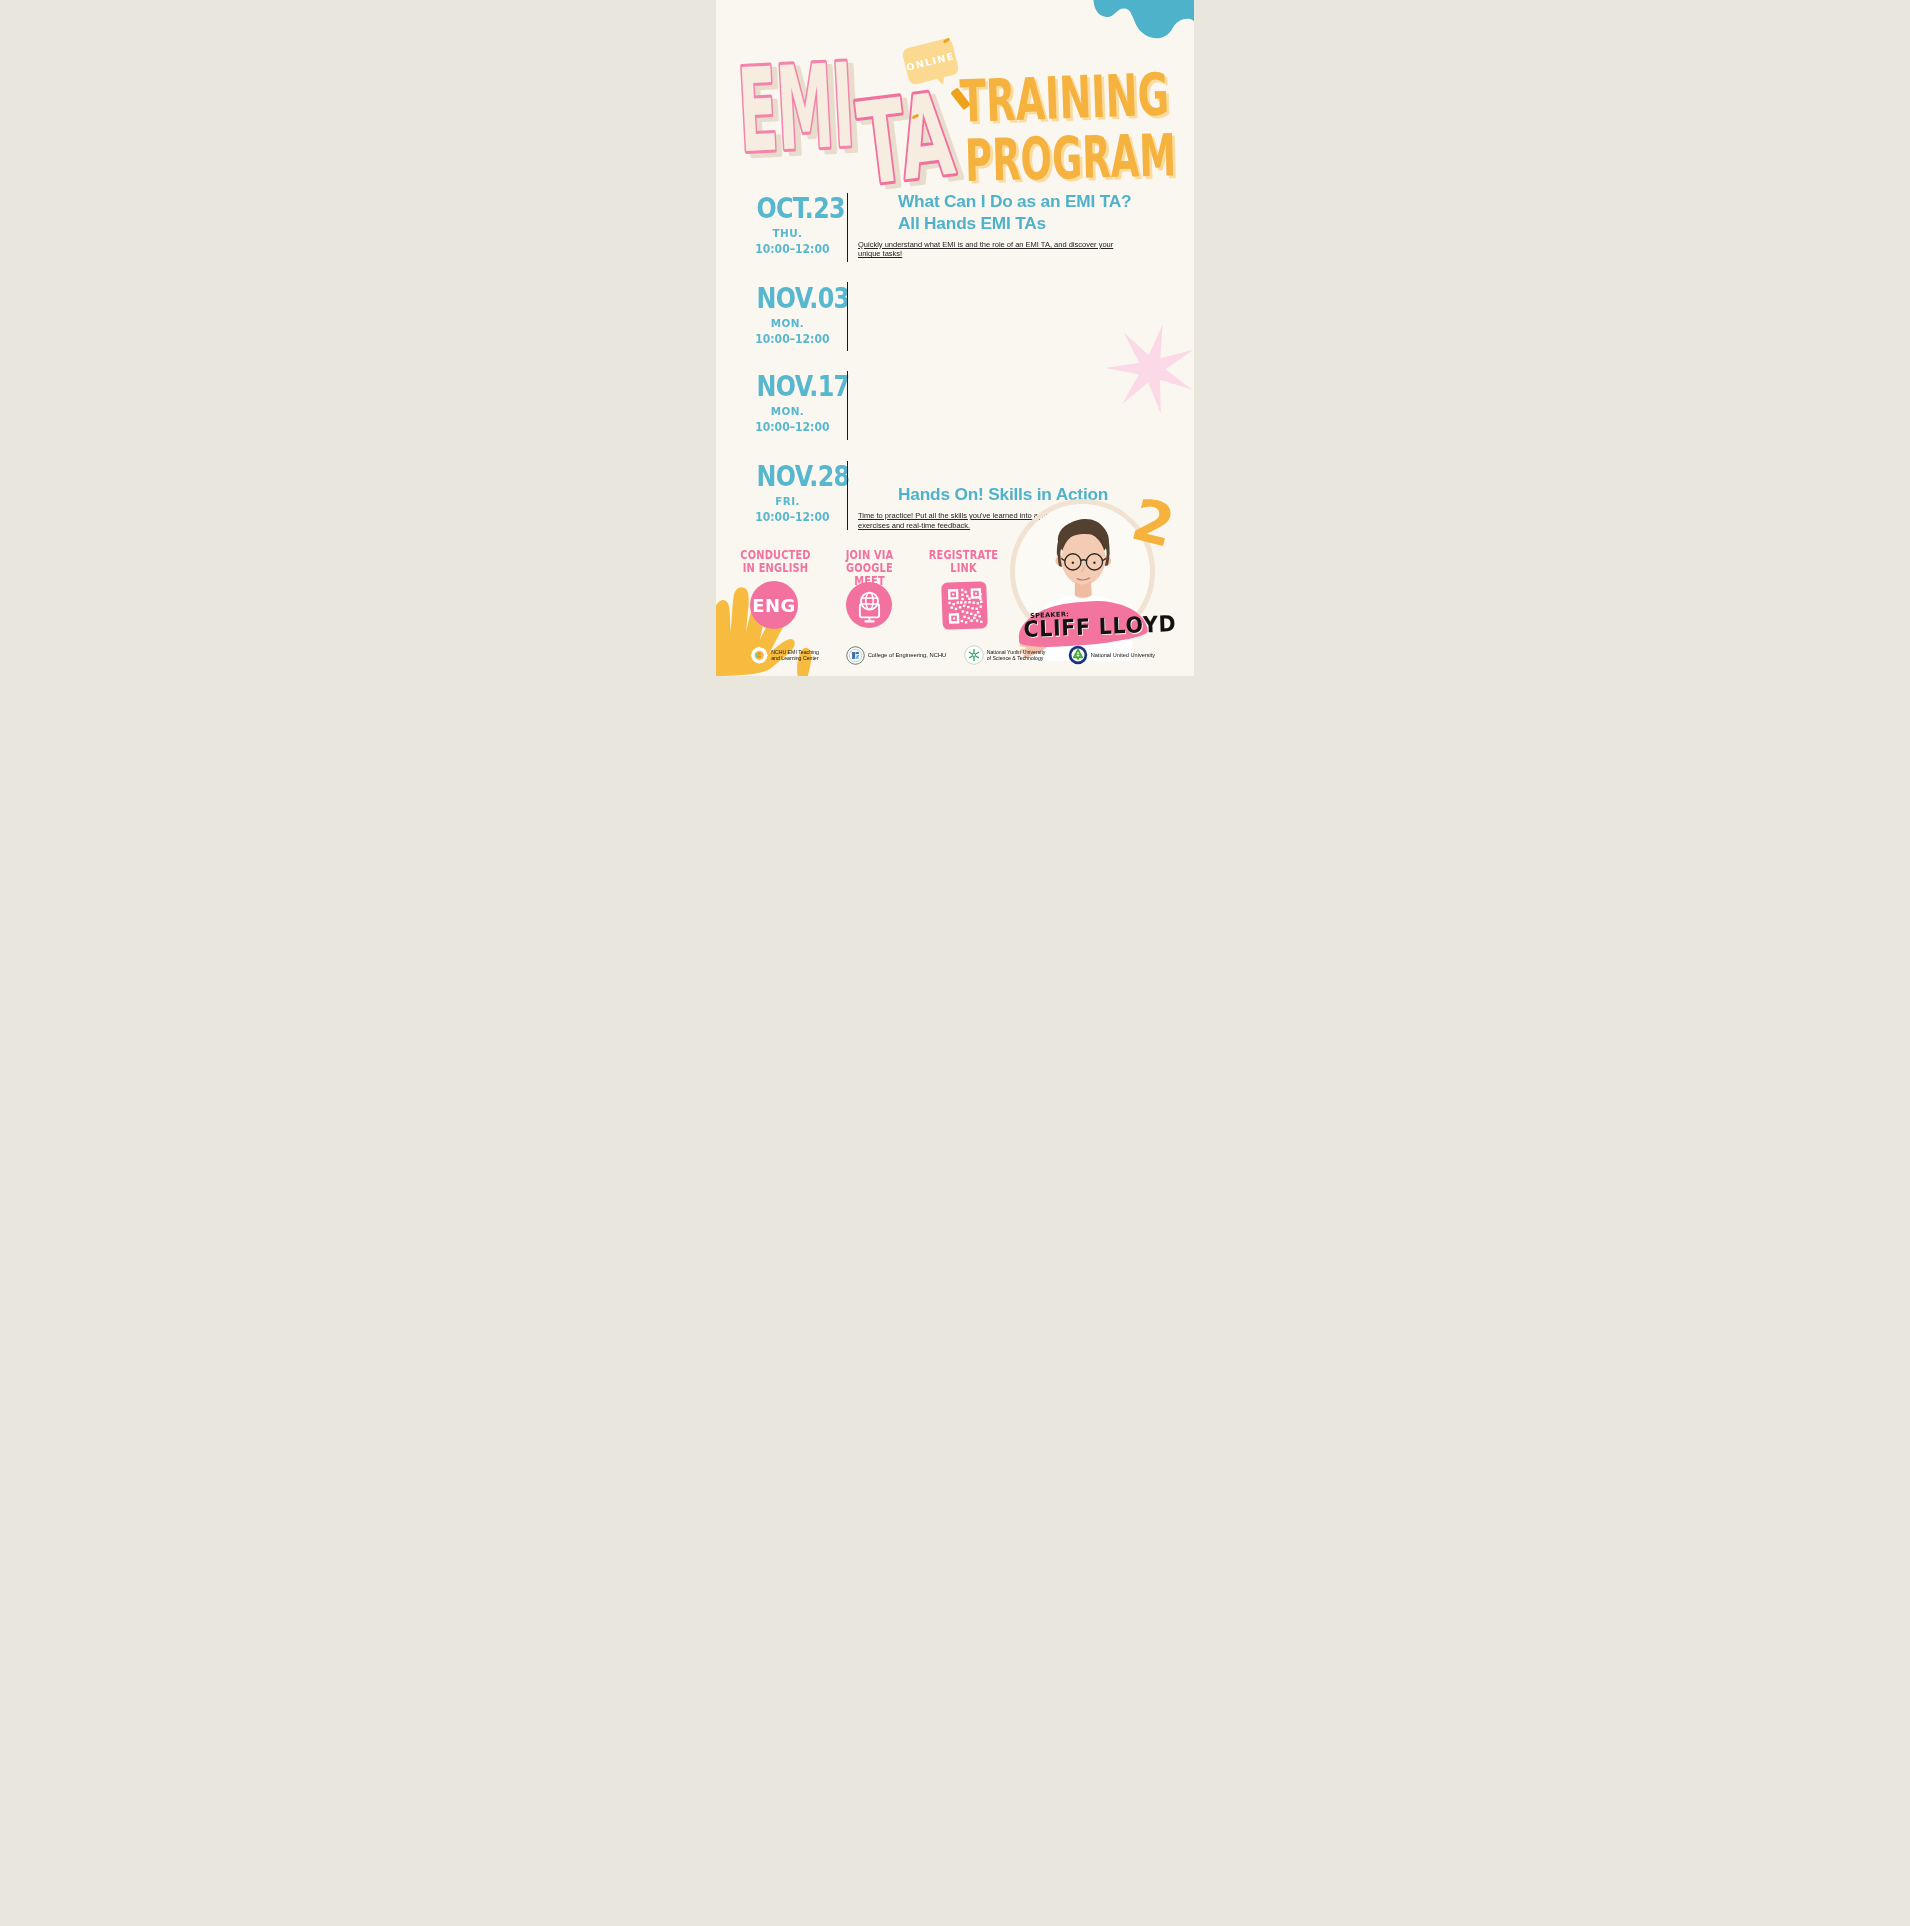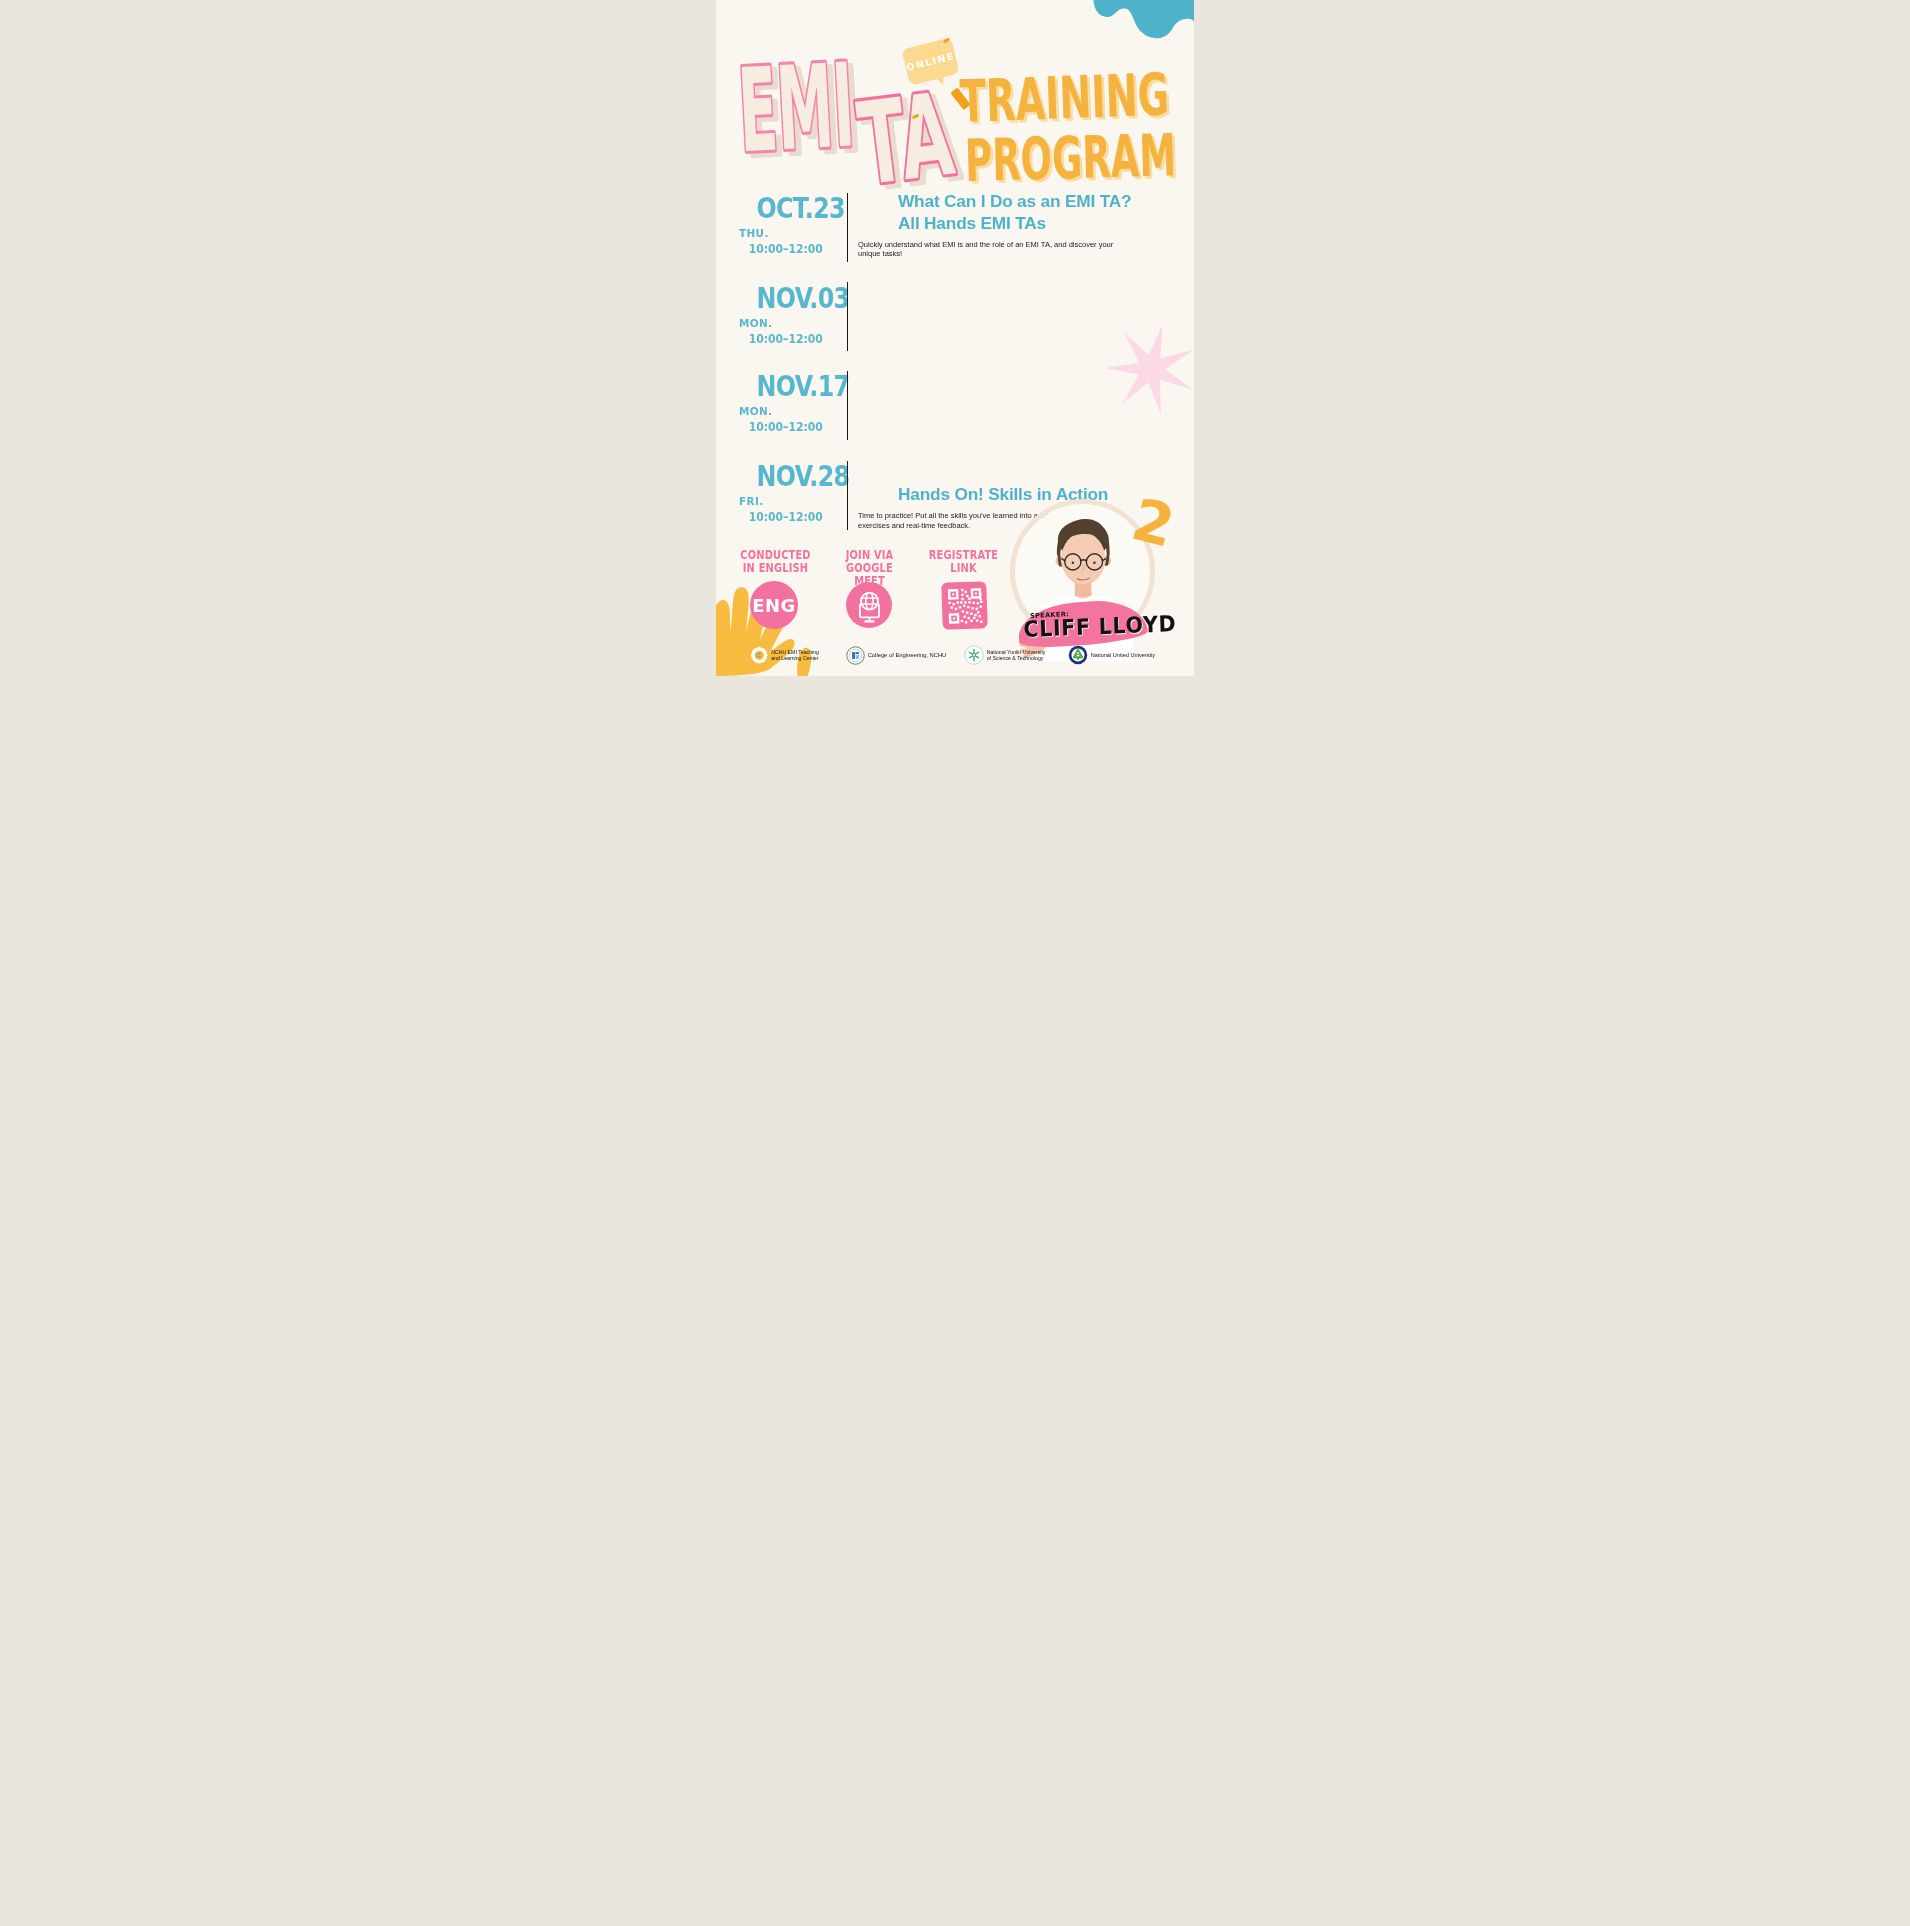--- a/index.html
+++ b/index.html
@@ -12,30 +12,30 @@
   .word-svg{overflow:visible;}
   .online-bubble{left:189px;top:43px;width:51px;height:37px;background:#FBD990;border-radius:7px;
      transform:rotate(-14deg);display:flex;align-items:center;justify-content:center;}
   .online-bubble:after{content:"";position:absolute;bottom:-7px;left:28px;width:0;height:0;
      border-left:3.9px solid transparent;border-right:6.2px solid transparent;border-top:9.2px solid #FBD990;
      transform:rotate(-14deg);}
   .online-text{color:#fff;font-weight:bold;font-size:9.6px;letter-spacing:1.5px;font-family:"DejaVu Sans",sans-serif;}
   .ymark{background:#EFA31D;border-radius:1.9px;}
 
   
-  .sess-left{width:97px;text-align:left;color:#56B7CE;}
+  .sess-left{width:97px;text-align:center;color:#56B7CE;}
   .sess-date{font-size:29px;font-weight:bold;font-family:"DejaVu Sans",sans-serif;line-height:1;
      transform:scaleX(0.82);transform-origin:right;letter-spacing:-0.8px;}
   .sess-day{font-size:10.4px;font-weight:bold;margin-top:3.5px;letter-spacing:0.4px;font-family:"DejaVu Sans",sans-serif;}
   .sess-time{font-size:12px;font-weight:bold;margin-top:3.1px;font-family:"DejaVu Sans",sans-serif;
      transform:scaleX(0.9);transform-origin:right;}
   .sess-divider{width:1.2px;height:69px;background:#191919;}
   .sess-content{width:274px;}
   .sess-title{font-size:17.3px;font-weight:bold;color:#4FB2CB;line-height:1.26;letter-spacing:-0.2px;margin-left:40px;}
-  .sess-desc{font-size:7.5px;color:#232220;line-height:1.3;margin-top:5px;width:270px;}
+  .sess-desc{font-size:7.5px;color:#232220;line-height:1.3;margin-top:5px;width:270px;text-decoration:underline;}
 
   
   .info-label{width:89px;text-align:center;color:#F4719F;font-weight:bold;font-size:11.6px;line-height:1.12;
      font-family:"DejaVu Sans",sans-serif;transform:scaleX(0.85);letter-spacing:0.2px;}
   .badge-circle{border-radius:50%;background:#F2719F;display:flex;align-items:center;justify-content:center;}
   .eng-text{color:#fff;font-weight:bold;font-size:18px;letter-spacing:0.4px;font-family:"DejaVu Sans",sans-serif;}
   .qr-box{width:45px;height:47px;background:#F2719F;border-radius:6.2px;transform:rotate(-2deg);
      display:flex;align-items:center;justify-content:center;}
 
   

